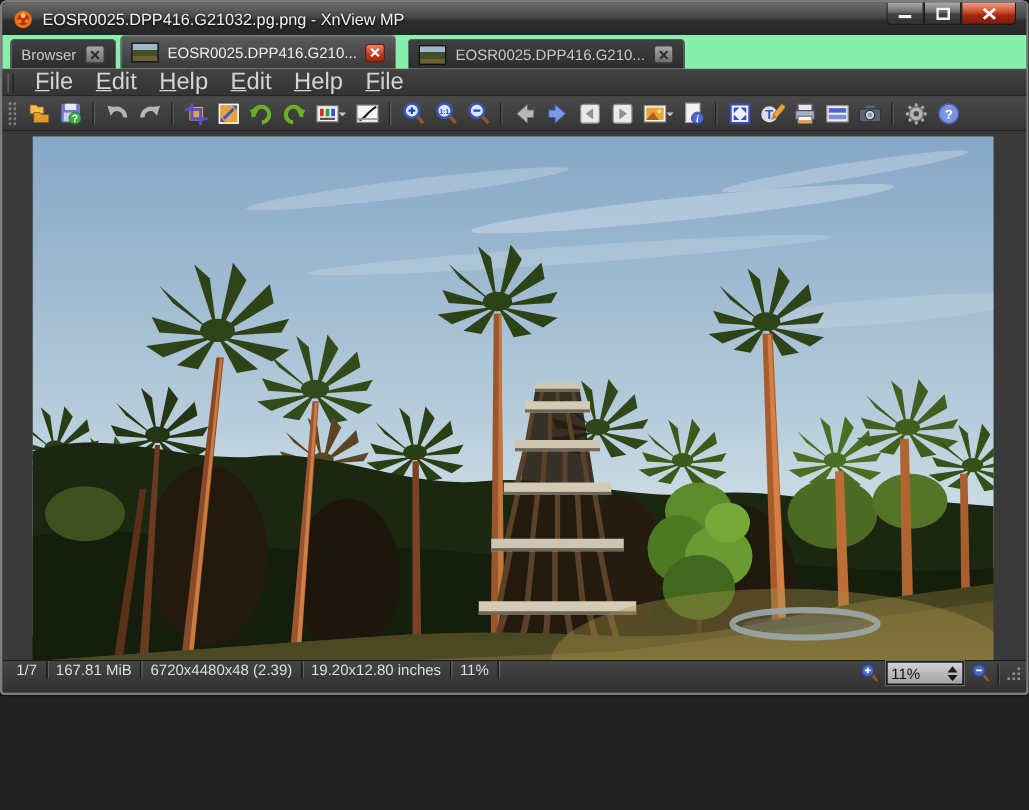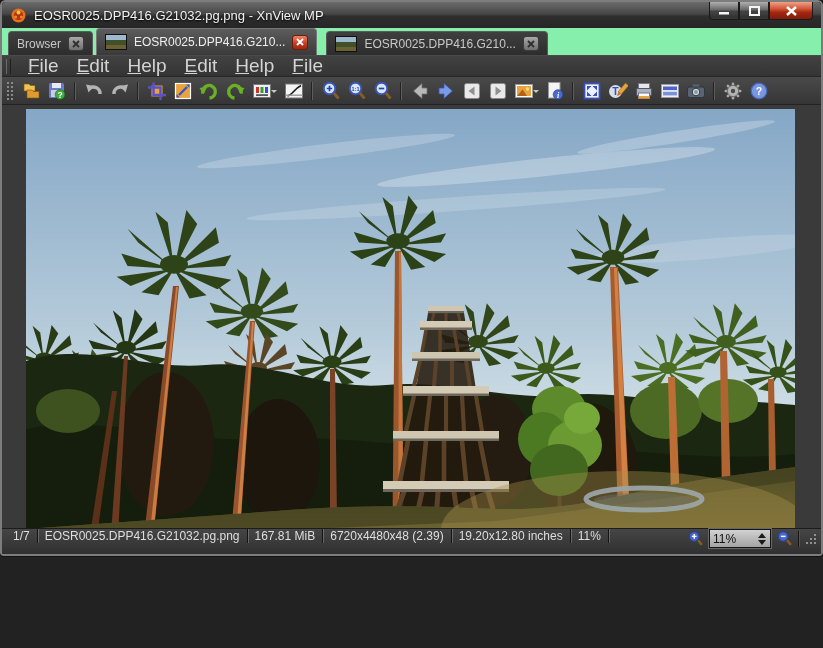--- a/index.html
+++ b/index.html
@@ -548,21 +548,20 @@
         <ellipse cx="664" cy="432" rx="7" ry="4.5" fill="#e8e2d2"></ellipse>
         <ellipse cx="628" cy="435" rx="7" ry="4" fill="#4a4a42"></ellipse>
         <ellipse cx="646" cy="436" rx="7" ry="4" fill="#585850"></ellipse>
         <ellipse cx="612" cy="437" rx="6" ry="3.5" fill="#d8d2c2"></ellipse>
       </g>
     </svg>
   </div>
 
   <div class="statusbar">
     <span class="seg">1/7</span>
-    <span class="seg">EOSR0025.DPP416.G21032.pg.png</span>
     <span class="seg">167.81 MiB</span>
     <span class="seg">6720x4480x48 (2.39)</span>
     <span class="seg">19.20x12.80 inches</span>
     <span class="seg">11%</span>
 
     <div class="status-right">
       <svg width="17" height="17" viewBox="0 0 20 20">
         <line x1="12.5" y1="11.5" x2="17.5" y2="17.5" stroke="#8a5a20" stroke-width="2.8"></line>
         <circle cx="8.5" cy="7.5" r="5.8" fill="#4a66c8" stroke="#2a448a" stroke-width="1.6"></circle>
         <path d="M8.5 4.8 v5.4 M5.8 7.5 h5.4" stroke="#fff" stroke-width="1.7"></path>

